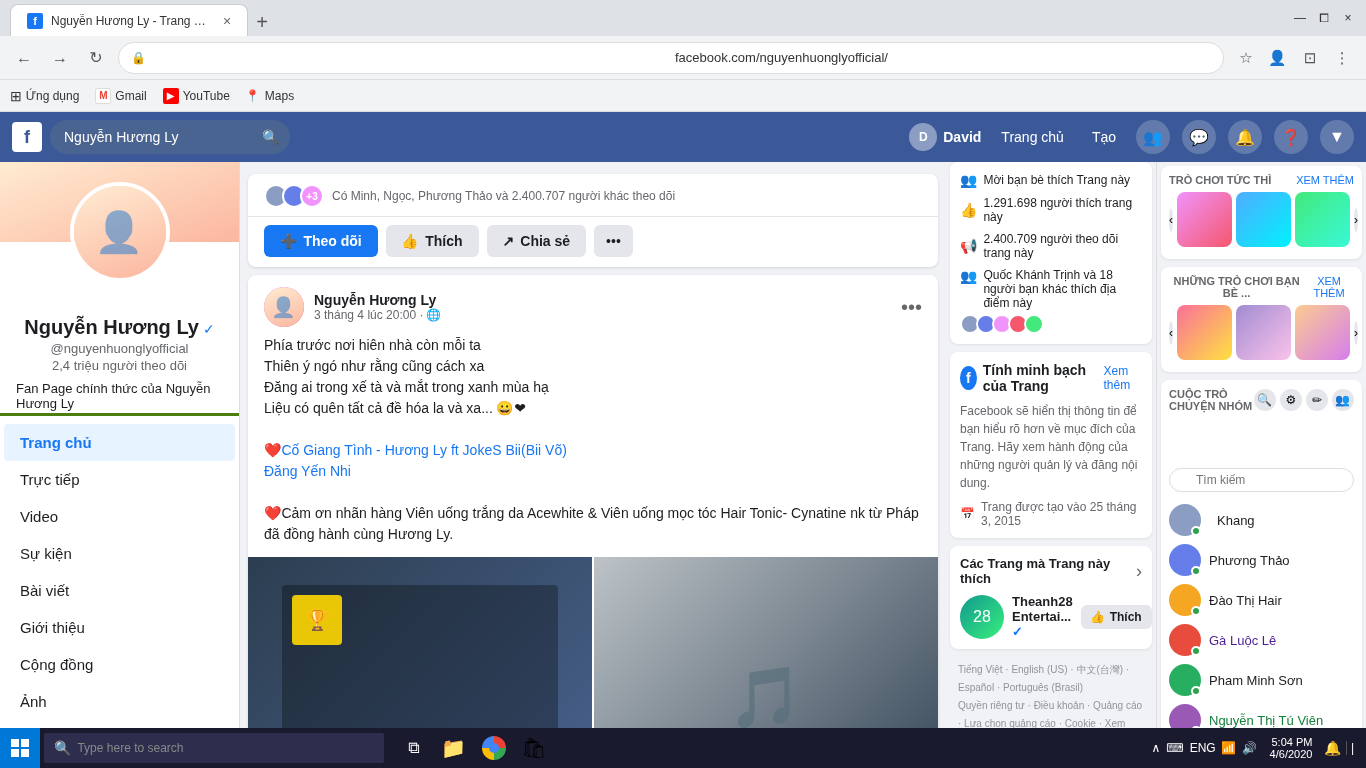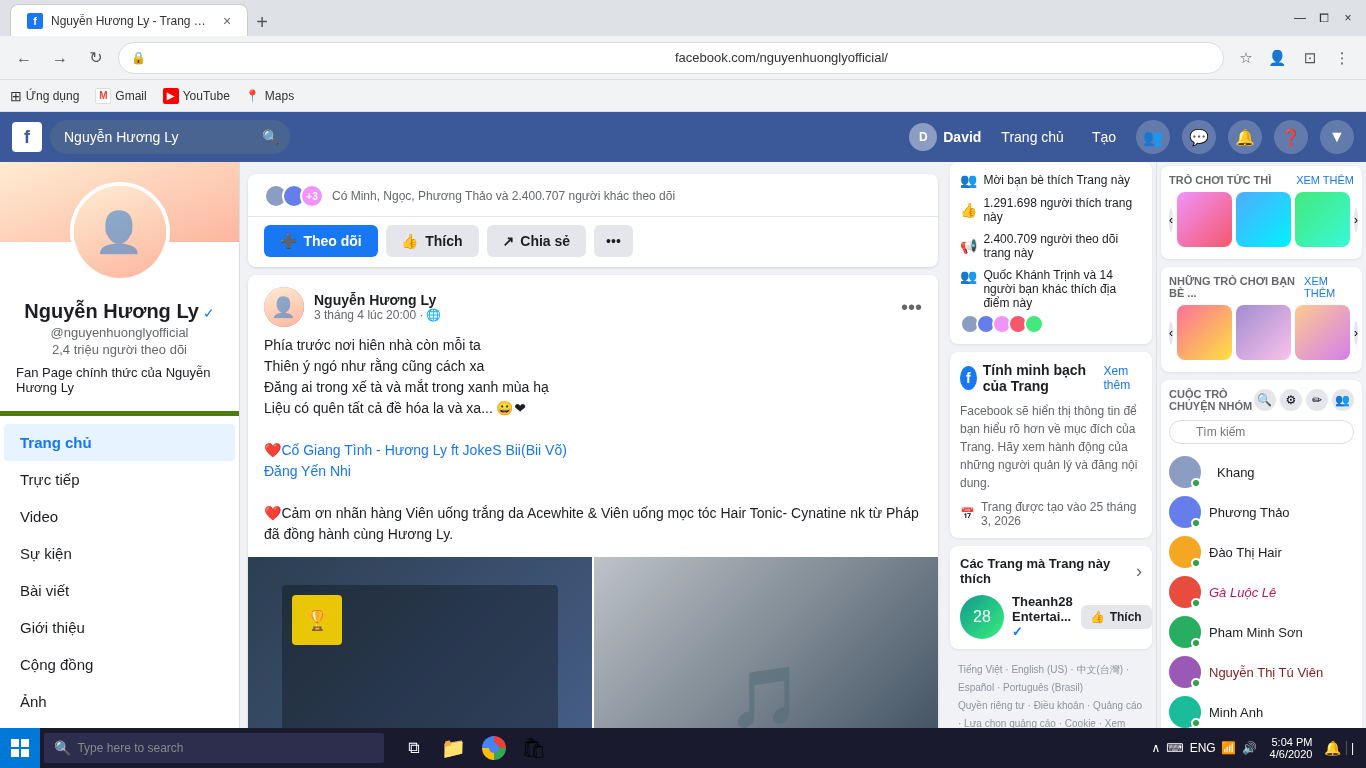--- a/index.html
+++ b/index.html
@@ -41,21 +41,21 @@
     .fb-nav-spacer { flex: 1; }
     .fb-nav-right { display: flex; align-items: center; gap: 12px; }
     .fb-user { display: flex; align-items: center; gap: 6px; color: #fff; font-weight: 600; font-size: 14px; cursor: pointer; }
     .fb-avatar { width: 28px; height: 28px; border-radius: 50%; background: #8b9dc3; display: flex; align-items: center; justify-content: center; font-size: 12px; color: #fff; }
     .fb-nav-link { color: #fff; font-size: 14px; font-weight: 500; cursor: pointer; padding: 4px 8px; border-radius: 4px; }
     .fb-nav-icon-btn { width: 34px; height: 34px; border-radius: 50%; background: rgba(255,255,255,0.2); display: flex; align-items: center; justify-content: center; cursor: pointer; color: #fff; font-size: 16px; }
 
     
     .left-sidebar { width: 240px; background: #fff; border-right: 1px solid #ddd; overflow-y: auto; flex-shrink: 0; }
     .profile-avatar { width: 100px; height: 100px; border-radius: 50%; border: 4px solid #fff; position: absolute; bottom: -40px; left: 50%; transform: translateX(-50%); background: linear-gradient(135deg, #f093fb 0%, #f5576c 100%); overflow: hidden; display: flex; align-items: center; justify-content: center; }
-    .profile-info { margin-top: 50px; padding: 8px 16px 16px; text-align: center; border-bottom: 5px solid #4d7c0f; }
+    .profile-info { margin-top: 66px; padding: 8px 16px 2px; text-align: center; border-bottom: 3px solid #4d7c0f; }
     .profile-verified { color: #1877f2; font-size: 14px; }
     .profile-handle { color: #65676b; font-size: 13px; margin-top: 2px; }
     .profile-followers { color: #65676b; font-size: 13px; margin-top: 2px; }
     .profile-desc { color: #1c1e21; font-size: 13px; margin-top: 8px; text-align: left; }
     .sidebar-menu { padding: 8px 0; }
     .sidebar-item { padding: 10px 16px; cursor: pointer; font-size: 15px; color: #1c1e21; border-radius: 4px; margin: 0 4px; }
     .sidebar-item.active { font-weight: bold; background: #e7f3ff; color: #1877f2; }
 
     
     .post-card { background: #fff; border-radius: 8px; box-shadow: 0 1px 3px rgba(0,0,0,0.12); margin-bottom: 12px; }
@@ -297,21 +297,21 @@
       <div style="display:flex;align-items:center;gap:6px;margin-bottom:8px;">
         <span>👍</span>
         <span style="font-size:12px;color:#1c1e21;">1.291.698 người thích trang này</span>
       </div>
       <div style="display:flex;align-items:center;gap:6px;margin-bottom:8px;">
         <span>📢</span>
         <span style="font-size:12px;color:#1c1e21;">2.400.709 người theo dõi trang này</span>
       </div>
       <div style="display:flex;align-items:flex-start;gap:6px;">
         <span>👥</span>
-        <span style="font-size:12px;color:#1c1e21;">Quốc Khánh Trịnh và 14 người bạn khác thích địa điểm này</span>
+        <span style="font-size:12px;color:#1c1e21;">Quốc Khánh Trịnh và 18 người bạn khác thích địa điểm này</span>
       </div>
       <div style="display:flex;margin-top:4px;">
         <div style="width:20px;height:20px;border-radius:50%;background:#8b9dc3;border:2px solid #fff;"></div>
         <div style="width:20px;height:20px;border-radius:50%;background:#667eea;border:2px solid #fff;margin-left:-4px;"></div>
         <div style="width:20px;height:20px;border-radius:50%;background:#f093fb;border:2px solid #fff;margin-left:-4px;"></div>
         <div style="width:20px;height:20px;border-radius:50%;background:#f5576c;border:2px solid #fff;margin-left:-4px;"></div>
         <div style="width:20px;height:20px;border-radius:50%;background:#43e97b;border:2px solid #fff;margin-left:-4px;"></div>
       </div>
     </div>
 
@@ -319,21 +319,21 @@
       <div style="display:flex;justify-content:space-between;align-items:center;margin-bottom:8px;">
         <div style="display:flex;align-items:center;gap:6px;">
           <div style="width:24px;height:24px;background:#1877f2;border-radius:50%;display:flex;align-items:center;justify-content:center;color:#fff;font-weight:bold;font-size:14px;">f</div>
           <span style="font-size:14px;font-weight:bold;color:#1c1e21;">Tính minh bạch của Trang</span>
         </div>
         <span style="font-size:12px;color:#1877f2;cursor:pointer;">Xem thêm</span>
       </div>
       <div style="font-size:12px;color:#65676b;line-height:1.5;margin-bottom:8px;">Facebook sẽ hiển thị thông tin để bạn hiểu rõ hơn về mục đích của Trang. Hãy xem hành động của những người quản lý và đăng nội dung.</div>
       <div style="display:flex;align-items:center;gap:6px;font-size:12px;color:#65676b;">
         <span>📅</span>
-        <span>Trang được tạo vào 25 tháng 3, 2026</span>
+        <span>Trang được tạo vào 25 tháng 3, 2015</span>
       </div>
     </div>
 
     <div style="background:#fff;border-radius:8px;margin-bottom:8px;padding:10px;box-shadow:0 1px 3px rgba(0,0,0,0.08);">
       <div style="display:flex;justify-content:space-between;align-items:center;margin-bottom:8px;">
         <span style="font-size:13px;font-weight:600;color:#1c1e21;">Các Trang mà Trang này thích</span>
         <span style="font-size:18px;cursor:pointer;color:#65676b;">›</span>
       </div>
       <div style="display:flex;align-items:center;gap:8px;">
         <div style="width:44px;height:44px;border-radius:50%;background:linear-gradient(135deg,#11998e,#38ef7d);display:flex;align-items:center;justify-content:center;font-size:16px;font-weight:normal;color:#fff;flex-shrink:0;">28</div>
@@ -379,21 +379,21 @@
         <div style="width:24px;height:24px;border-radius:50%;background:#e4e6eb;display:flex;align-items:center;justify-content:center;cursor:pointer;font-size:12px;">‹</div>
         <div style="display:flex;gap:4px;flex:1;justify-content:center;">
           <div style="width:55px;height:55px;border-radius:8px;background:linear-gradient(135deg,#f093fb,#f5576c);overflow:hidden;"></div>
           <div style="width:55px;height:55px;border-radius:8px;background:linear-gradient(135deg,#4facfe,#00f2fe);overflow:hidden;"></div>
           <div style="width:55px;height:55px;border-radius:8px;background:linear-gradient(135deg,#43e97b,#38f9d7);overflow:hidden;"></div>
         </div>
         <div style="width:24px;height:24px;border-radius:50%;background:#e4e6eb;display:flex;align-items:center;justify-content:center;cursor:pointer;font-size:12px;">›</div>
       </div>
     </div>
 
-    <div style="background:#fff;border-radius:8px;margin-bottom:8px;padding:8px;box-shadow:0 1px 3px rgba(0,0,0,0.08);">
+    <div style="background:#fff;border-radius:8px;margin-bottom:8px;padding:8px;box-shadow:0 1px 3px rgba(0,0,0,0.08);text-align:center;">
       <div style="display:flex;justify-content:space-between;align-items:center;margin-bottom:6px;">
         <span style="font-size:11px;font-weight:bold;color:#65676b;">NHỮNG TRÒ CHƠI BẠN BÈ ...</span>
         <span style="font-size:11px;color:#1877f2;cursor:pointer;">XEM THÊM</span>
       </div>
       <div style="display:flex;align-items:center;gap:4px;margin-bottom:4px;">
         <div style="width:24px;height:24px;border-radius:50%;background:#e4e6eb;display:flex;align-items:center;justify-content:center;cursor:pointer;font-size:12px;">‹</div>
         <div style="display:flex;gap:4px;flex:1;justify-content:center;">
           <div style="width:55px;height:55px;border-radius:8px;background:linear-gradient(135deg,#fa709a,#fee140);overflow:hidden;"></div>
           <div style="width:55px;height:55px;border-radius:8px;background:linear-gradient(135deg,#a18cd1,#fbc2eb);overflow:hidden;"></div>
           <div style="width:55px;height:55px;border-radius:8px;background:linear-gradient(135deg,#fccb90,#d57eeb);overflow:hidden;"></div>
@@ -407,21 +407,21 @@
         <span style="font-size:11px;font-weight:bold;color:#65676b;">CUỘC TRÒ CHUYỆN NHÓM</span>
         <div style="display:flex;gap:4px;">
           <div style="width:22px;height:22px;border-radius:50%;background:#e4e6eb;display:flex;align-items:center;justify-content:center;cursor:pointer;font-size:12px;">🔍</div>
           <div style="width:22px;height:22px;border-radius:50%;background:#e4e6eb;display:flex;align-items:center;justify-content:center;cursor:pointer;font-size:12px;">⚙</div>
           <div style="width:22px;height:22px;border-radius:50%;background:#e4e6eb;display:flex;align-items:center;justify-content:center;cursor:pointer;font-size:12px;">✏</div>
           <div style="width:22px;height:22px;border-radius:50%;background:#e4e6eb;display:flex;align-items:center;justify-content:center;cursor:pointer;font-size:12px;">👥</div>
         </div>
       </div>
 
       <div style="position:relative;margin-bottom:8px;">
-        <input type="text" placeholder="Tìm kiếm" style="width: 100%; border: 1px solid rgb(221, 221, 221); border-radius: 12px; padding: 4px 26px; font-size: 12px; outline: none;">
+        <input type="text" placeholder="Tìm kiếm" style="width: 100%; border: 1px solid rgb(221, 221, 221); border-radius: 12px; padding: 4px 26px; font-size: 12px; outline: none; margin-top: 48px;">
       </div>
 
       <div>
         <div style="display:flex;align-items:center;gap:16px;padding:4px 0;">
           <div style="width:32px;height:32px;border-radius:50%;background:#8b9dc3;position:relative;flex-shrink:0;">
             <div style="width:10px;height:10px;border-radius:50%;background:#31a24c;border:2px solid #fff;position:absolute;bottom:0;right:0;"></div>
           </div>
           <span style="font-size:13px;color:#1c1e21;">Khang</span>
         </div>
         <div style="display:flex;align-items:center;gap:8px;padding:4px 0;">
@@ -433,33 +433,33 @@
         <div style="display:flex;align-items:center;gap:8px;padding:4px 0;">
           <div style="width:32px;height:32px;border-radius:50%;background:#f5a623;position:relative;flex-shrink:0;">
             <div style="width:10px;height:10px;border-radius:50%;background:#31a24c;border:2px solid #fff;position:absolute;bottom:0;right:0;"></div>
           </div>
           <span style="font-size:13px;color:#1c1e21;">Đào Thị Hair</span>
         </div>
         <div style="display:flex;align-items:center;gap:8px;padding:4px 0;">
           <div style="width:32px;height:32px;border-radius:50%;background:#e74c3c;position:relative;flex-shrink:0;">
             <div style="width:10px;height:10px;border-radius:50%;background:#31a24c;border:2px solid #fff;position:absolute;bottom:0;right:0;"></div>
           </div>
-          <span style="font-size:13px;color:#be185d;font-style:italic;">Gà Luộc Lê</span>
+          <span style="font-size:13px;color:#4c1d95;">Gà Luộc Lê</span>
         </div>
         <div style="display:flex;align-items:center;gap:8px;padding:4px 0;">
           <div style="width:32px;height:32px;border-radius:50%;background:#27ae60;position:relative;flex-shrink:0;">
             <div style="width:10px;height:10px;border-radius:50%;background:#31a24c;border:2px solid #fff;position:absolute;bottom:0;right:0;"></div>
           </div>
           <span style="font-size:13px;color:#1c1e21;">Pham Minh Sơn</span>
         </div>
         <div style="display:flex;align-items:center;gap:8px;padding:4px 0;">
           <div style="width:32px;height:32px;border-radius:50%;background:#9b59b6;position:relative;flex-shrink:0;">
             <div style="width:10px;height:10px;border-radius:50%;background:#31a24c;border:2px solid #fff;position:absolute;bottom:0;right:0;"></div>
           </div>
-          <span style="font-size:13px;color:#7f1d1d;">Nguyễn Thị Tú Viên</span>
+          <span style="font-size:13px;color:#15803d;">Nguyễn Thị Tú Viên</span>
         </div>
         <div style="display:flex;align-items:center;gap:8px;padding:4px 0;">
           <div style="width:32px;height:32px;border-radius:50%;background:#1abc9c;position:relative;flex-shrink:0;">
             <div style="width:10px;height:10px;border-radius:50%;background:#31a24c;border:2px solid #fff;position:absolute;bottom:0;right:0;"></div>
           </div>
           <span style="font-size:13px;color:#1c1e21;">Minh Anh</span>
         </div>
 
       </div>
     </div>

